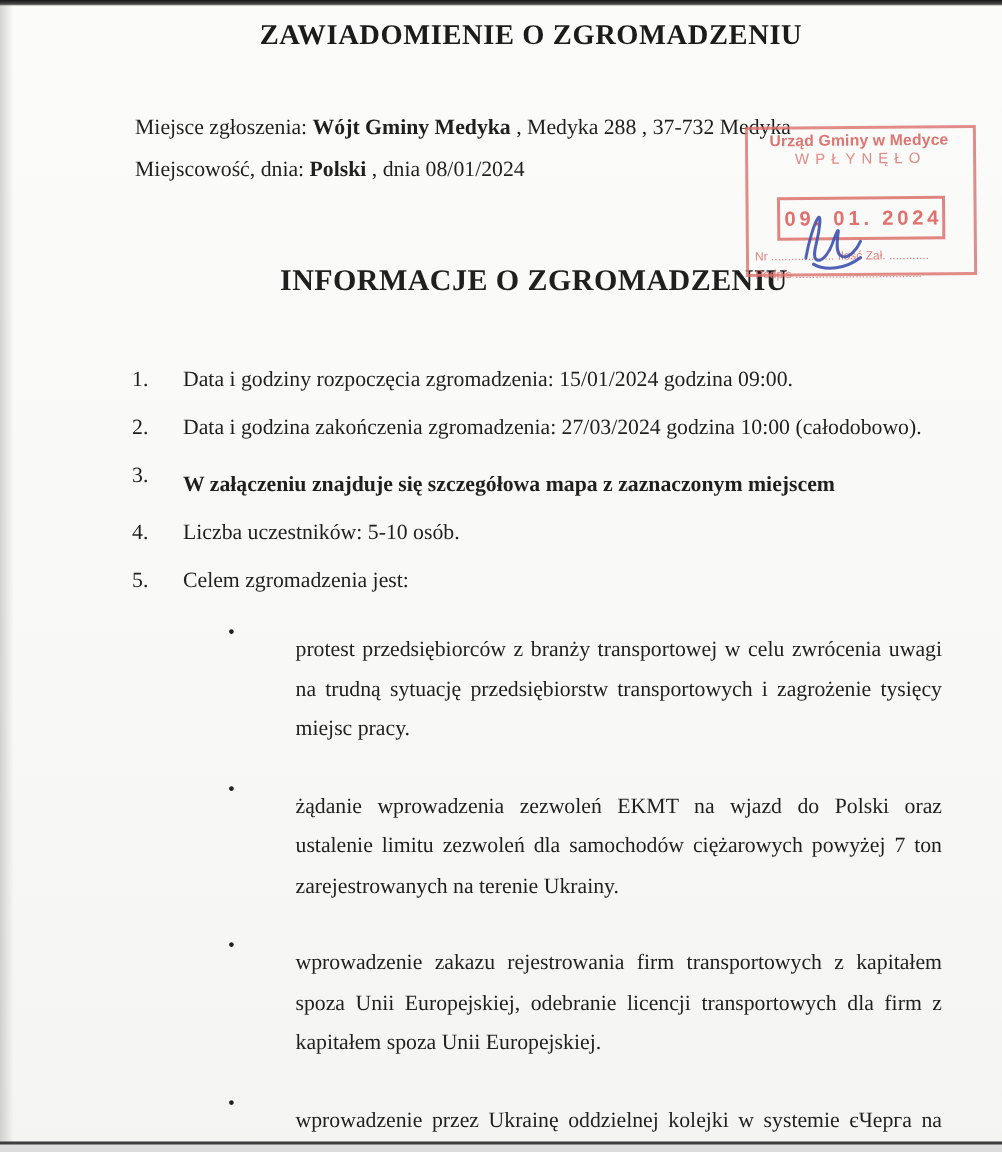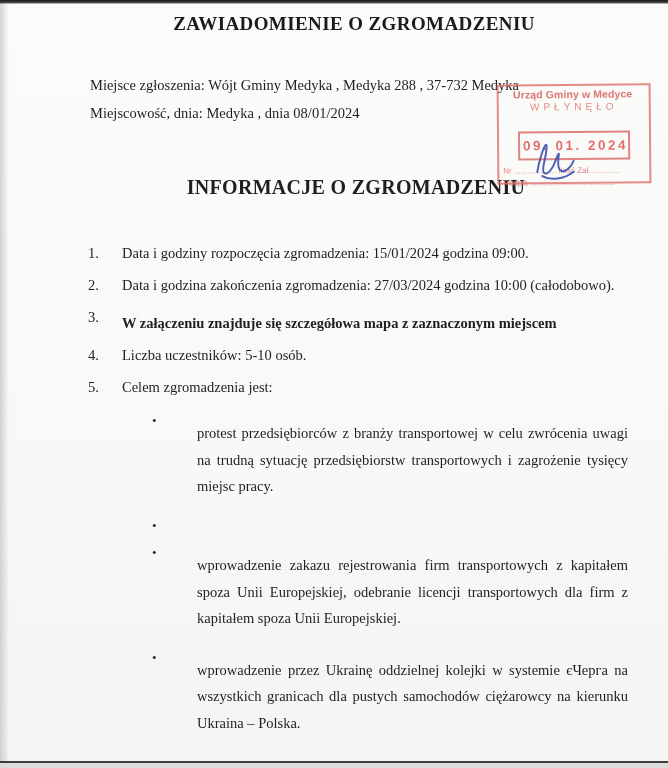--- a/index.html
+++ b/index.html
@@ -20,21 +20,21 @@
     background:#dcdcdc;border-top:2px solid #3d3d3d;z-index:5;}
 
   .doc-title{
     margin:0;padding:13px 0 0 40px;
     text-align:center;
     font-size:19px;font-weight:bold;letter-spacing:.4px;
     color:#1b1b1b;
   }
   .meta{margin:42px 0 0 90px;font-size:14.5px;}
   .meta p{margin:0 0 12px 0;line-height:16px;}
-  .meta b{font-weight:normal;}
+  .meta b{font-weight:bold;}
 
   
   .stamp{
     position:absolute;left:497px;top:84px;width:150px;height:96px;
     border:2px solid rgba(220,112,107,.8);
     transform:rotate(-.5deg);
     font-family:"Liberation Sans",sans-serif;
     color:#dd7672;z-index:3;
   }
   .stamp .office{font-size:10.5px;font-weight:bold;white-space:nowrap;
@@ -73,21 +73,21 @@
 <body>
 
 <div class="page">
   <div class="scan-edge-top"></div>
   <div class="scan-edge-left"></div>
 
   <h1 class="doc-title">ZAWIADOMIENIE O ZGROMADZENIU</h1>
 
   <div class="meta">
     <p><span>Miejsce zgłoszenia: </span><b>Wójt Gminy Medyka</b><span> , Medyka 288 , 37-732 Medyka</span></p>
-    <p><span>Miejscowość, dnia:  </span><b>Medyka</b><span> ,  dnia 08/01/2024</span></p>
+    <p><span>Miejscowość, dnia:  </span><b>Polski</b><span> ,  dnia 08/01/2024</span></p>
   </div>
 
   <div class="stamp">
     <div class="office">Urząd Gminy w Medyce</div>
     <div class="received">WPŁYNĘŁO</div>
     <div class="datebox">09. 01. 2024</div>
     <div class="row">Nr ................... Ilość Zał. ............</div>
     <div class="row2">Podpis ......................................</div>
     <svg class="sig" viewBox="0 0 70 55">
       <g fill="none" stroke="#3d52b0" stroke-width="2.4" stroke-linecap="round" opacity="0.9">
@@ -131,20 +131,21 @@
         </div>
     </div>
 
     <div class="bullets">
       <div class="bullet">
         <span class="mark">•</span>
         <p class="btxt">protest przedsiębiorców z branży transportowej w celu zwrócenia uwagi na trudną sytuację przedsiębiorstw transportowych i zagrożenie tysięcy miejsc pracy.</p>
       </div>
       <div class="bullet">
         <span class="mark">•</span>
+        <p class="btxt">żądanie wprowadzenia zezwoleń EKMT na wjazd do Polski oraz ustalenie limitu zezwoleń dla samochodów ciężarowych powyżej 7 ton zarejestrowanych na terenie Ukrainy.</p>
       </div>
       <div class="bullet">
         <span class="mark">•</span>
         <p class="btxt">wprowadzenie zakazu rejestrowania firm transportowych z kapitałem spoza Unii Europejskiej, odebranie licencji transportowych dla firm z kapitałem spoza Unii Europejskiej.</p>
       </div>
       <div class="bullet">
         <span class="mark">•</span>
         <p class="btxt">wprowadzenie przez Ukrainę oddzielnej kolejki w systemie єЧерга na wszystkich granicach dla pustych samochodów ciężarowcy na kierunku Ukraina – Polska.</p>
       </div>
 

